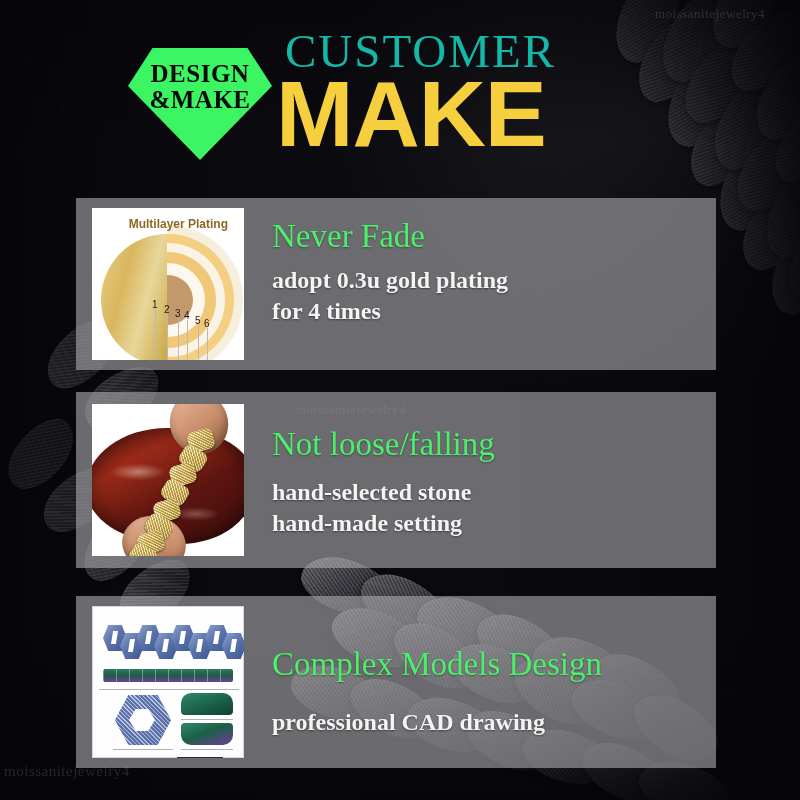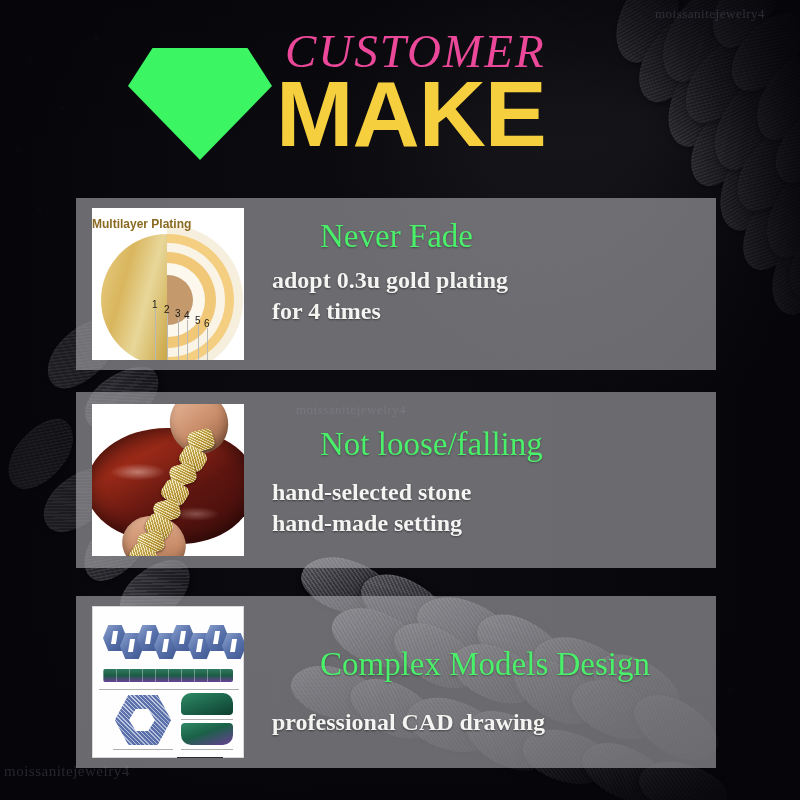--- a/index.html
+++ b/index.html
@@ -94,24 +94,23 @@
     line-height: 1.04;
   }
   .diamond-text .l1 { font-size: 25px; letter-spacing: .5px; display: block; }
   .diamond-text .l2 { font-size: 25px; letter-spacing: .5px; display: block; }
 
   .title-customer {
     position: absolute;
     left: 285px; top: 24px;
     font-family: "Liberation Serif", serif;
     font-size: 47px;
-    color: #ec4899;
+    color: #14b8a6;
     letter-spacing: 2px;
     z-index: 6;
-    font-style: italic;
   }
   .title-focus {
     position: absolute;
     left: 276px; top: 68px;
     font-family: "Liberation Sans", sans-serif;
     font-size: 93px;
     font-weight: bold;
     color: #f6cf3f;
     letter-spacing: -1px;
     line-height: 1;
@@ -140,21 +139,20 @@
   .panel-2 .thumb { top: 12px; width: 152px; height: 152px; }
   .panel-3 .thumb { top: 10px; width: 152px; height: 152px; }
 
   .panel-text { position: absolute; left: 196px; top: 12px; right: 10px; }
   .feat-head {
     font-family: "Liberation Serif", serif;
     font-size: 33px;
     color: #4bf06a;
     text-shadow: 0 1px 2px rgba(0,0,0,.35);
     white-space: nowrap;
-    margin-left: 48px;
   }
   .feat-line {
     font-family: "Liberation Serif", serif;
     font-weight: bold;
     font-size: 24px;
     color: #f4f4f2;
     text-shadow: 0 1px 2px rgba(0,0,0,.45);
     white-space: nowrap;
   }
   .p1-head { margin-top: 8px; }
@@ -163,21 +161,21 @@
   .p2-head { margin-top: 22px; }
   .p2-l1 { margin-top: 16px; }
   .p2-l2 { margin-top: 4px; }
   .p3-head { margin-top: 38px; }
   .p3-l1 { margin-top: 26px; }
 
   
   .plating { position: relative; width: 100%; height: 100%; background: #fff; }
   .plating-title {
     position: absolute; top: 9px; left: 0; right: 16px;
-    text-align: left;
+    text-align: right;
     font-family: "Liberation Sans", sans-serif;
     font-weight: bold;
     font-size: 12px;
     color: #8a6a22;
   }
   .arc {
     position: absolute;
     border-radius: 50%;
     left: 50%;
     top: 92px;
@@ -366,20 +364,22 @@
   <div class="bokeh"></div>
   <div class="dark-veil"></div>
 
   <div class="watermark wm-top">moissanitejewelry4</div>
   <div class="watermark wm-mid">moissanitejewelry4</div>
   <div class="watermark wm-bottom">moissanitejewelry4</div>
 
   <div class="diamond-logo">
     <div class="diamond-shape"></div>
     <div class="diamond-text">
+      <span class="l1">DESIGN</span>
+      <span class="l2">&amp;MAKE</span>
     </div>
   </div>
 
   <div class="title-customer">CUSTOMER</div>
   <div class="title-focus">MAKE</div>
 
   <div class="panel panel-1">
     <div class="thumb">
       <div class="plating">
         <div class="arc a6"></div>

